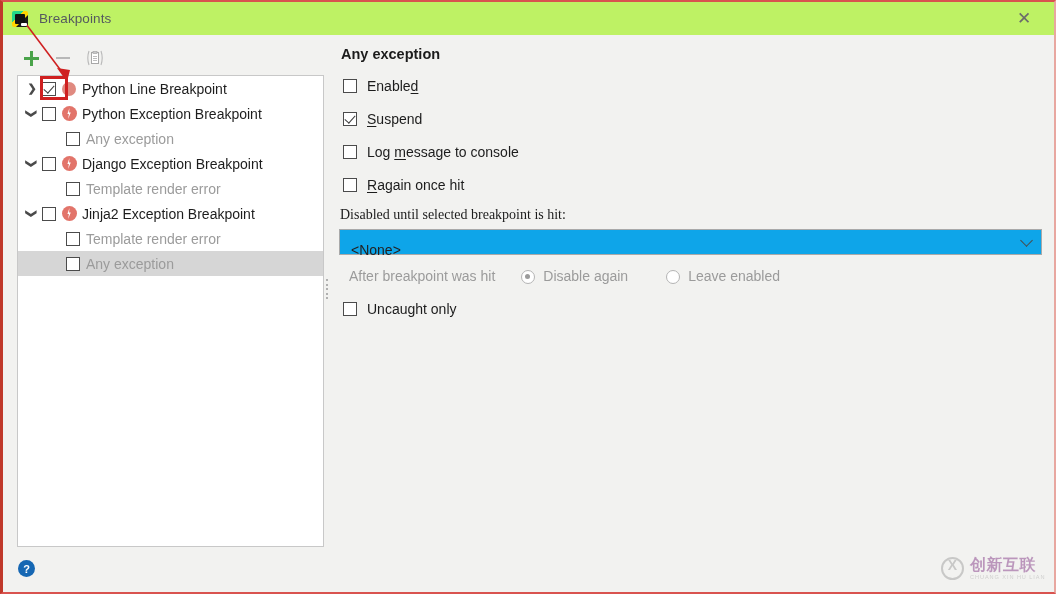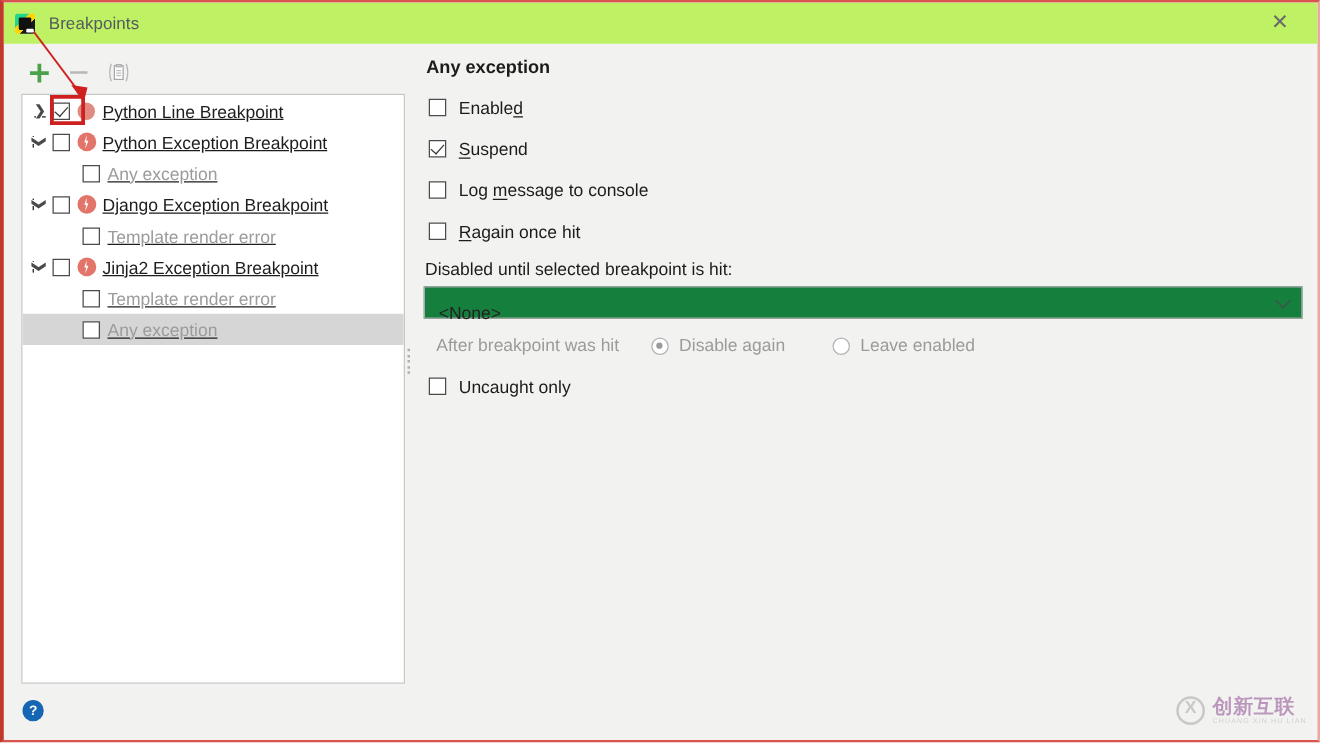--- a/index.html
+++ b/index.html
@@ -84,21 +84,20 @@
     overflow: hidden;
   }
   .tree-row {
     height: 25px;
     display: flex; align-items: center;
     padding-left: 4px;
     font-size: 14px;
     color: #1d1d1d;
     white-space: nowrap;
     cursor: default;
-    text-decoration: underline;
   }
   .tree-row.selected { background: #d6d6d6; }
   .arrow {
     width: 20px; flex: none;
     display: flex; align-items: center; justify-content: center;
     color: #4a4a4a; font-size: 12px; cursor: pointer;
   }
   .arrow.collapsed::before { content: "\276F"; font-size: 11px; font-weight: 600; }
   .arrow.expanded::before  { content: "\276F"; font-size: 11px; font-weight: 600; transform: rotate(90deg); }
   .cb {
@@ -164,25 +163,25 @@
   .opt-row .cb2.checked::after {
     content: ""; position: absolute;
     left: 3px; top: 0px; width: 5px; height: 9px;
     border: solid #3c3c3c; border-width: 0 1.8px 1.8px 0;
     transform: rotate(42deg);
   }
   .opt-label { font-size: 14px; color: #1c1c1c; }
   .opt-label u { text-decoration: underline; text-underline-offset: 2px; }
 
   .field-label {
-    font-size: 14px; color: #1c1c1c; margin: 4px 0 6px 0; padding-left: 1px;
+    font-size: 14px; color: #1c1c1c; margin: 4px 0 6px 0; padding-left: 1px; font-family: Liberation Serif, serif;
   }
   .combo {
     width: 703px; height: 26px;
-    background: #15803d;
+    background: #0ea5e9;
     border: 1px solid #a9a9a9;
     display: flex; align-items: center;
     padding: 16px 8px 0 11px;
     font-size: 14px; color: #222;
     cursor: pointer;
     position: relative;
   }
   .combo .chev {
     position: absolute; right: 10px; top: 50%;
     width: 9px; height: 9px; margin-top: -6px;

